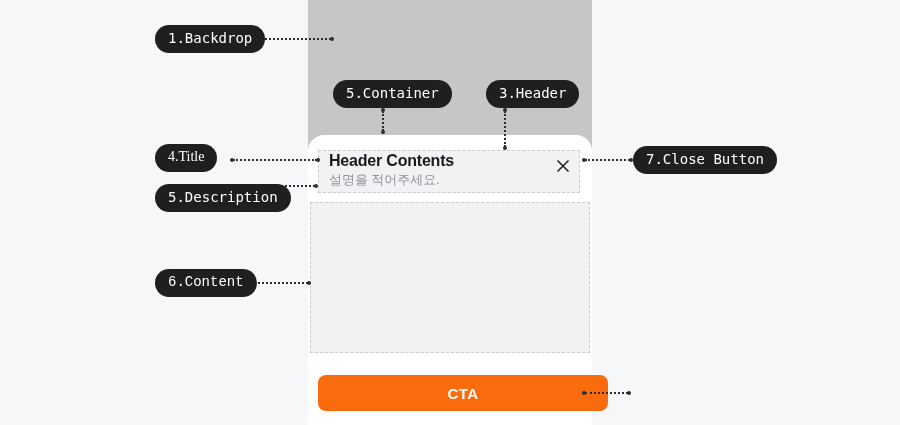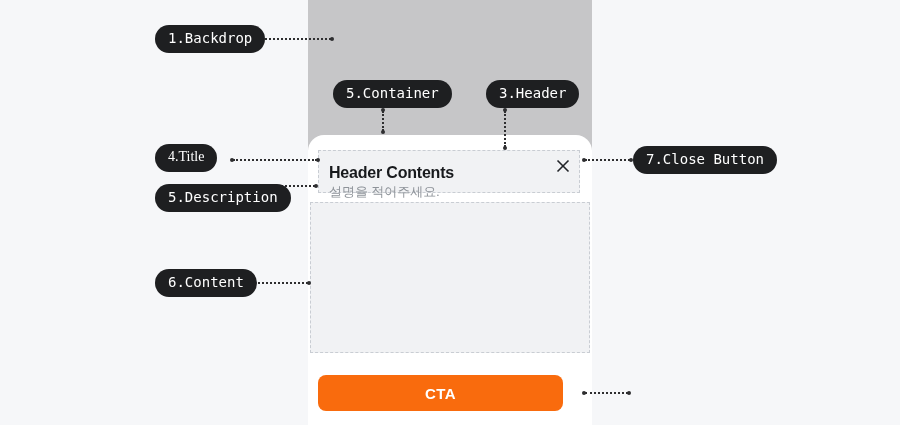--- a/index.html
+++ b/index.html
@@ -7,27 +7,27 @@
   body { background:#F6F7F9; font-family:"Liberation Sans", sans-serif; position:relative; }
 
   .stage { position:absolute; inset:0; }
 
   
   .backdrop { position:absolute; left:308px; top:0; width:284px; height:152px; background:#C6C6C8; }
   .modal { position:absolute; left:308px; top:135px; width:284px; height:290px; background:#FFFFFF;
            border-radius:16px 16px 0 0; }
 
   .slot { position:absolute; background:#F1F2F4; border:1px dashed #C9CDD3; }
-  .header-slot { left:10px; top:15px; width:262px; height:43px; padding:12px 10px; }
+  .header-slot { left:10px; top:15px; width:262px; height:43px; padding:0 10px; }
   .modal-title { font-size:16px; line-height:20px; font-weight:bold; color:#17191C; letter-spacing:-0.2px; }
   .modal-desc { font-size:13px; line-height:17px; color:#8E9399;font-family:Liberation Serif, serif; }
   .close-btn { position:absolute; top:7px; right:7px; width:18px; height:18px; cursor:pointer;
                display:flex; align-items:center; justify-content:center; background:transparent; border:0; }
   .content-slot { left:2px; top:67px; width:280px; height:151px; }
-  .cta-btn { position:absolute; left:10px; top:240px; width:245px; height:36px; background:#F96B0D;
+  .cta-btn { position:absolute; left:10px; top:240px; width:290px; height:36px; background:#F96B0D;
              border:0; border-radius:8px; color:#FFFFFF; font-weight:bold; font-size:15px;
              letter-spacing:0.5px; font-family:"Liberation Sans", sans-serif; cursor:pointer; }
 
   
   .pill { position:absolute; z-index:3; background:#1E1F21; color:#FFFFFF; border-radius:15px;
           font-family:"DejaVu Sans Mono", "Liberation Mono", monospace; font-size:14px;
           padding:5px 13px 7px; white-space:nowrap; }
 
   
   .conn-h, .conn-v { position:absolute; z-index:2; }
@@ -73,16 +73,16 @@
   <div class="conn-h" style="left:273px; top:185px; width:42px;"></div>
   <div class="conn-h" style="left:245px; top:282px; width:63px;"></div>
   <div class="conn-h" style="left:585px; top:159px; width:45px;"></div>
   <div class="conn-h" style="left:585px; top:392px; width:43px;"></div>
 
   <div class="pill" style="left:155px; top:25px;">1.Backdrop</div>
   <div class="pill" style="left:333px; top:80px;">5.Container</div>
   <div class="pill" style="left:486px; top:80px;">3.Header</div>
   <div class="pill" style="left:155px; top:144px;font-family:Liberation Serif, serif;">4.Title</div>
   <div class="pill" style="left:155px; top:172px;margin-top:12px;">5.Description</div>
-  <div class="pill" style="left:155px; top:269px;">6.Content</div>
+  <div class="pill" style="left:155px; top:269px;font-family:Liberation Mono, monospace;">6.Content</div>
   <div class="pill" style="left:633px; top:146px;text-align:right;">7.Close Button</div>
 
 </div>
 
 </body></html>

